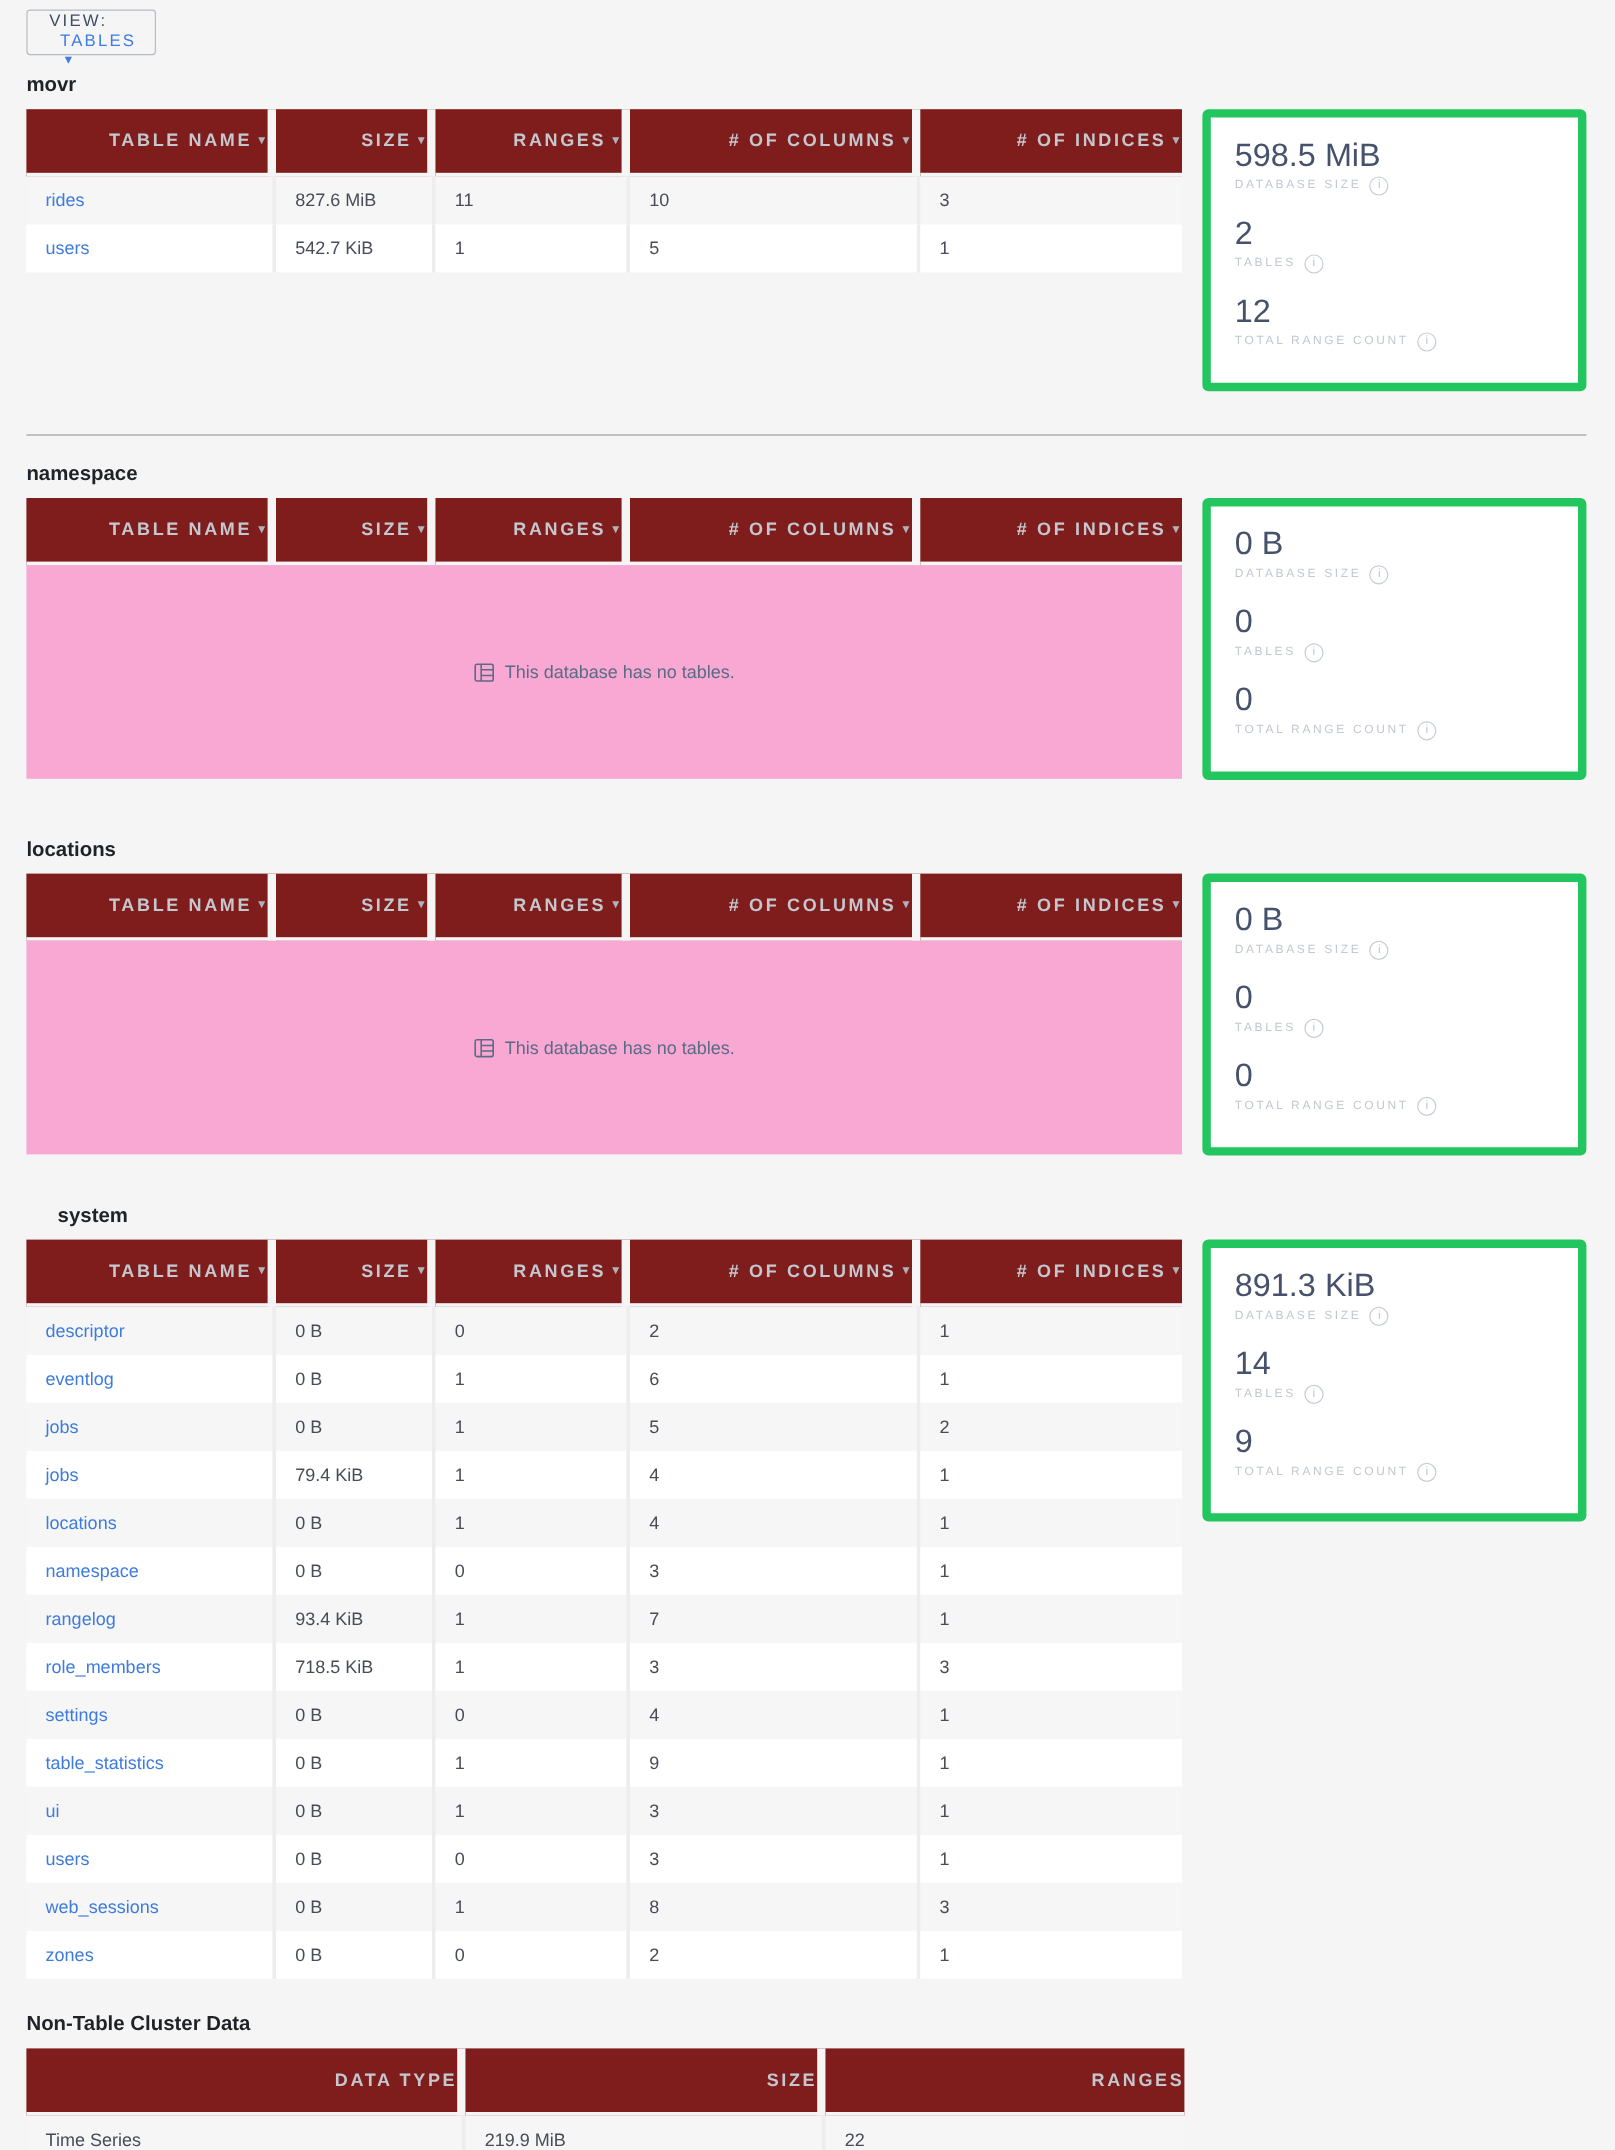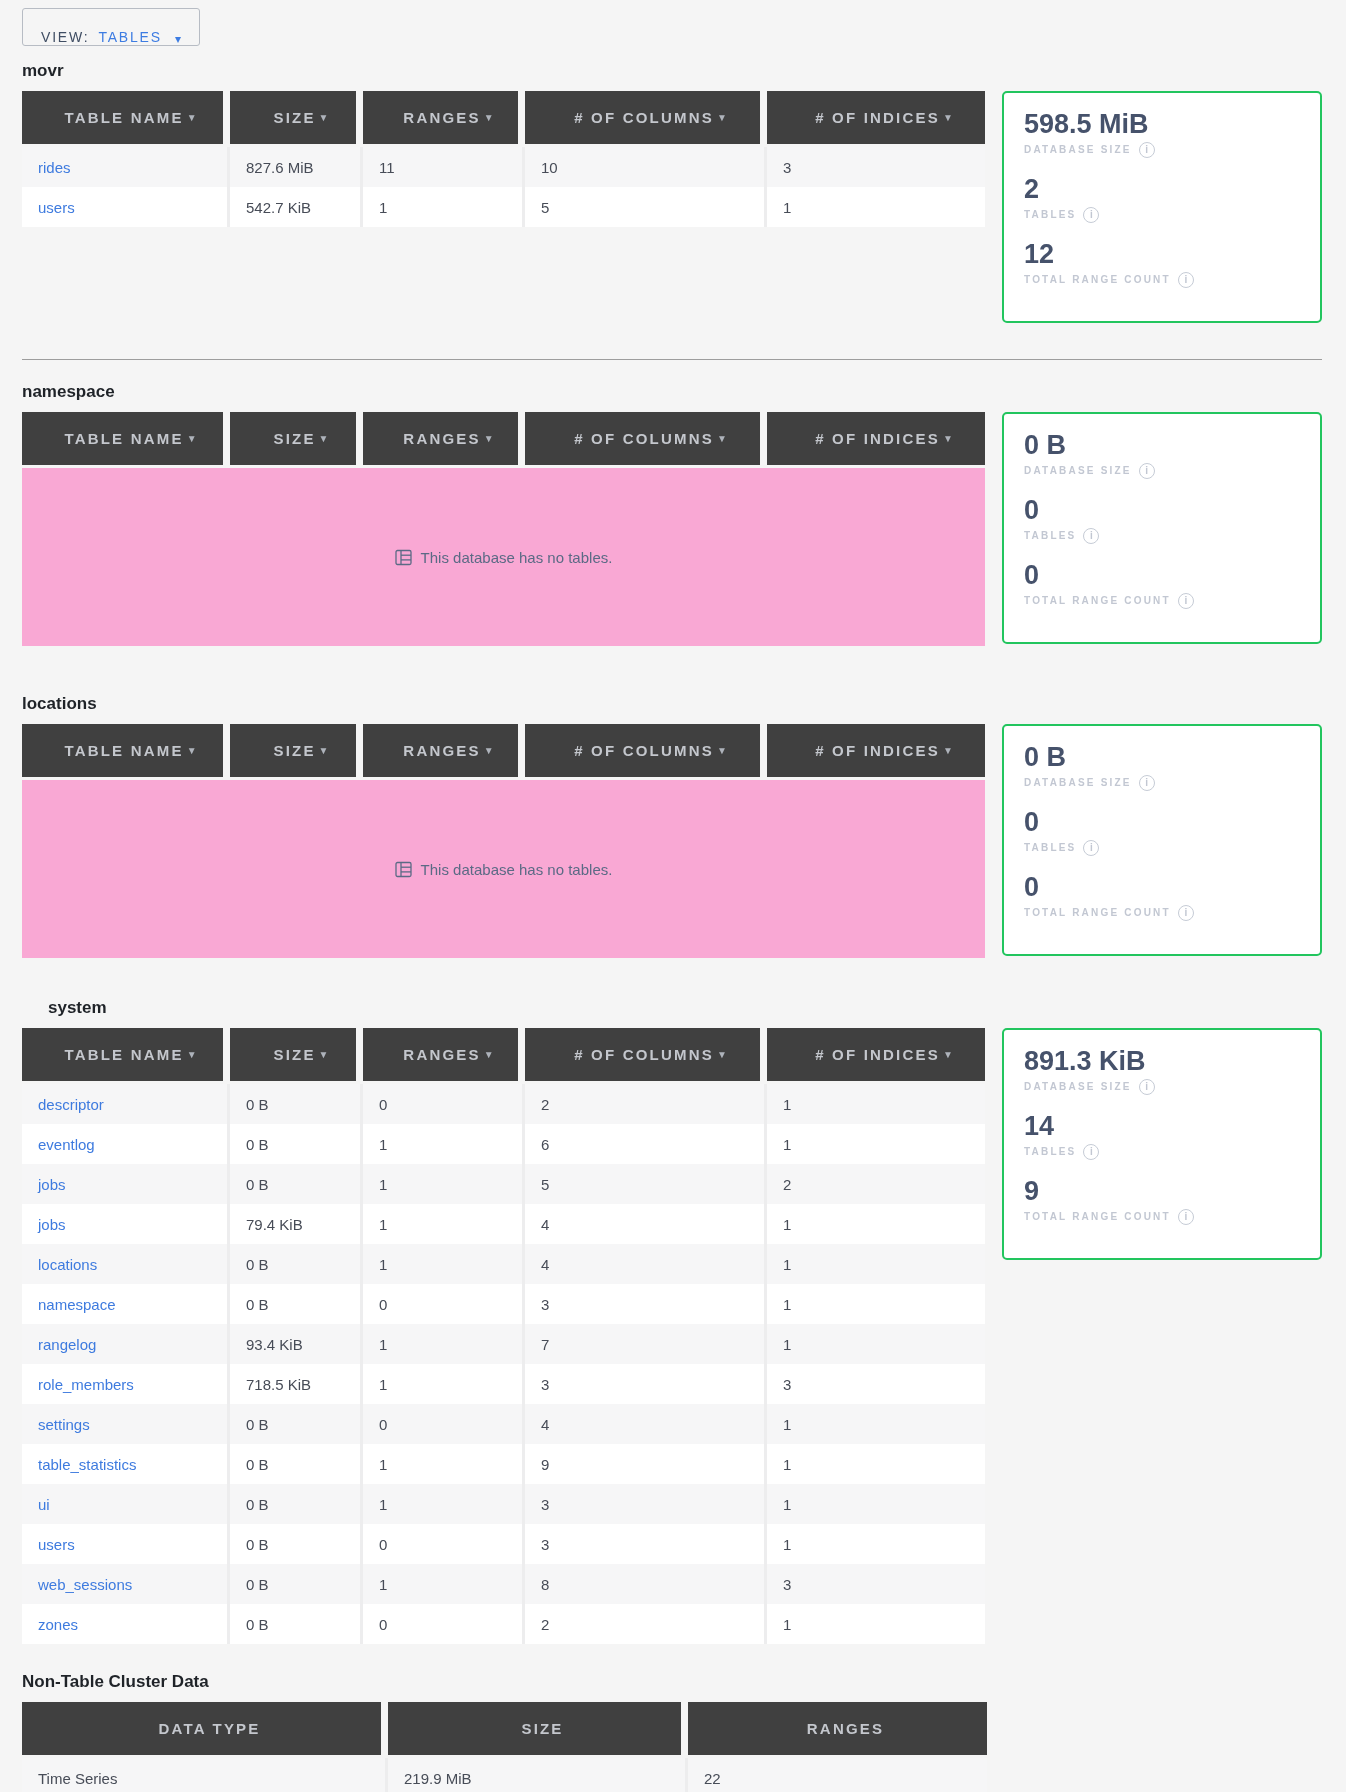--- a/index.html
+++ b/index.html
@@ -7,25 +7,25 @@
     width:1346px;height:1792px;overflow:hidden;
     background:#f5f5f5;
     font-family:"Liberation Sans",sans-serif;
     -webkit-font-smoothing:antialiased;
   }
   .page{padding:0 24px 0 22px;}
 
   
   .view-btn{
     margin-top:8px;
-    display:inline-flex;align-items:flex-end;
+    display:inline-flex;align-items:flex-start;
     height:38px;padding:0 16px 0 18px;
     border:1px solid #b7bcc4;border-radius:3px;
     background:transparent;cursor:pointer;
-    font-family:inherit;font-size:14px;letter-spacing:1.8px;
+    font-family:inherit;font-size:14px;letter-spacing:1.8px;flex-direction:column;
   }
   .view-btn .vb-label{color:#3f4d63;}
   .view-btn .vb-value{color:#3d7ce2;margin-left:9px;}
   .view-btn .vb-caret{color:#3d7ce2;font-size:12px;margin-left:13px;position:relative;top:1px;}
 
   
   .db-title{
     font-size:17px;font-weight:600;color:#1f2328;
     line-height:24px;margin:0 0 8px 0;
   }
@@ -38,21 +38,21 @@
   .section-body{display:flex;align-items:flex-start;}
 
   
   .tbl-wrap{width:963px;}
   .nt-wrap{width:965px;}
   table{width:100%;border-collapse:separate;border-spacing:0;table-layout:fixed;}
   .db-table col.c1{width:208px}.db-table col.c2{width:133px}.db-table col.c3{width:162px}
   .db-table col.c4{width:242px}.db-table col.c5{width:218px}
   .nt-table col.c1{width:366px}.nt-table col.c2{width:300px}.nt-table col.c3{width:299px}
   th{
-    height:56px;background:#404040;text-align:center;vertical-align:middle;
+    height:56px;background:#7f1d1d;text-align:right;vertical-align:middle;
     padding:0 0 0 16px;box-sizing:border-box;
     font-size:15px;font-weight:600;letter-spacing:2.2px;color:#c4c7cd;
     border-right:7px solid #f5f5f5;border-bottom:3px solid #f5f5f5;
     white-space:nowrap;overflow:hidden;
   }
   th:last-child{border-right:none;}
   .sort-arrow{font-size:10px;color:#aeb3bb;margin-left:3px;position:relative;top:-2px;letter-spacing:0;}
   td{
     height:40px;vertical-align:middle;padding:0 0 0 16px;box-sizing:border-box;
     font-size:15px;color:#474c57;
@@ -68,23 +68,22 @@
     height:178px;background:#f9a8d4;
     display:flex;align-items:center;justify-content:center;gap:9px;
     color:#5b6a85;font-size:15px;
   }
   .empty-icon{display:inline-flex;}
 
   
   .stats-panel{
     width:322px;box-sizing:border-box;margin-left:17px;
     min-height:232px;
-    background:#ffffff;border:2px solid #22c55e;border-radius:5px;
+    background:#ffffff;border:7px solid #22c55e;border-radius:5px;
     padding:16px 18px 10px 20px;
-    font-weight:bold;
   }
   .stat-value{font-size:27px;color:#46526b;line-height:30px;}
   .stat-label{
     display:flex;align-items:center;gap:7px;
     font-size:10px;letter-spacing:2.2px;color:#c2c7d2;
     margin-top:2px;margin-bottom:15px;line-height:18px;white-space:nowrap;
   }
   .info-icon{
     display:inline-block;width:14px;height:14px;flex:0 0 14px;
     border:1px solid #c6ccd6;border-radius:50%;

